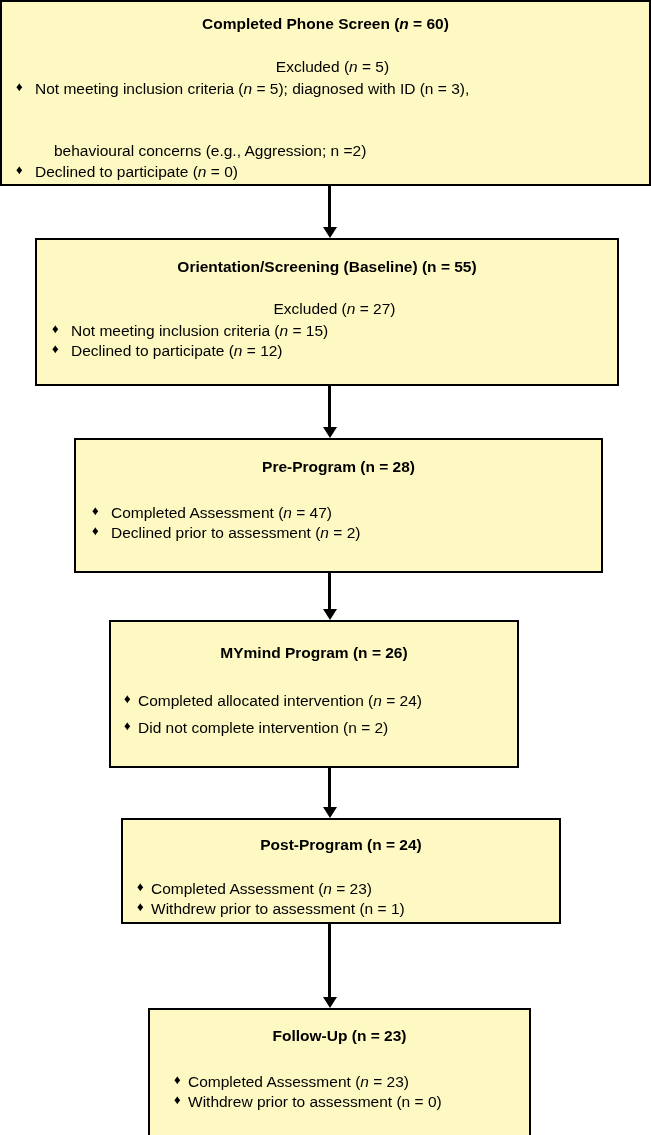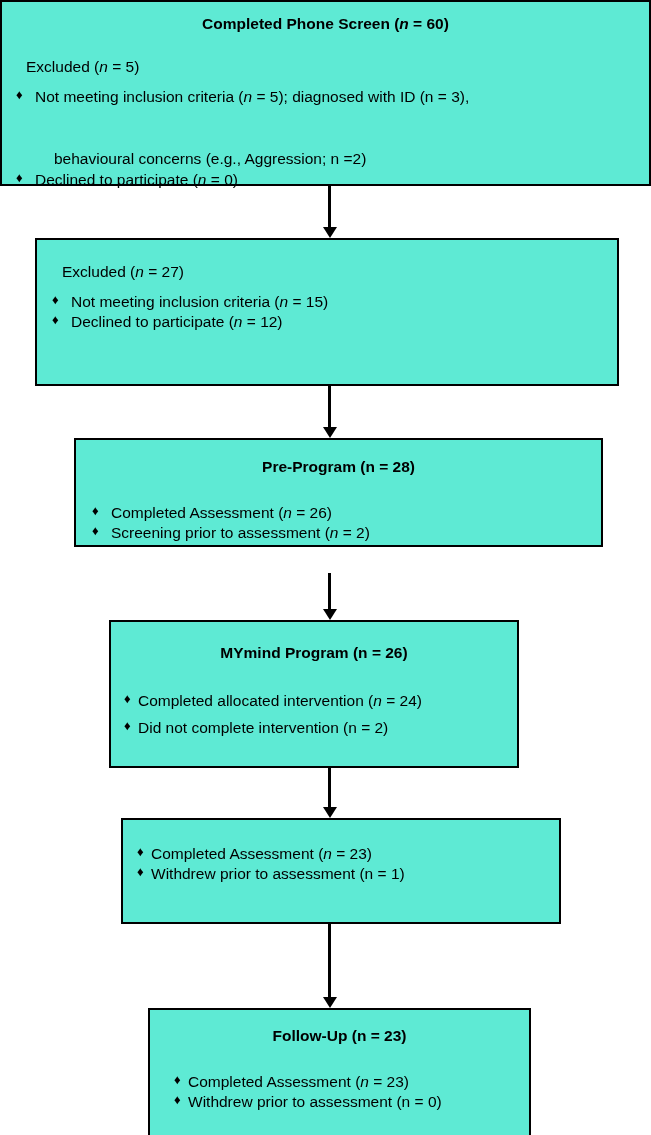--- a/index.html
+++ b/index.html
@@ -17,37 +17,38 @@
   }
   #flow {
     position: relative;
     width: 651px;
     height: 1135px;
   }
   .node {
     position: absolute;
     box-sizing: border-box;
     border: 2px solid #000000;
-    background: #5eead4;
+    background: #fef9c3;
   }
   .node-title {
     text-align: center;
     font-weight: bold;
     font-size: 15.5px;
     line-height: 1.2;
     margin: 0;
     white-space: nowrap;
   }
   .node-body {
     font-size: 15.5px;
     line-height: 1.30;
   }
   .lead {
-    margin: 10px;
-    white-space: nowrap;
+    margin: 0;
+    white-space: nowrap;
+    text-align: center;
   }
   ul.bullets {
     list-style: none;
     margin: 0;
     padding: 0;
   }
   ul.bullets li {
     position: relative;
     margin: 0;
     padding-left: 19px;
@@ -87,21 +88,21 @@
     width: 0;
     height: 0;
     border-left: 7px solid transparent;
     border-right: 7px solid transparent;
     border-top: 11px solid #000000;
   }
 
   
   #node-1 { left: 0px;   top: 0px;    width: 651px; height: 186px; }
   #node-2 { left: 35px;  top: 238px;  width: 584px; height: 148px; }
-  #node-3 { left: 74px;  top: 438px;  width: 529px; height: 109px; }
+  #node-3 { left: 74px;  top: 438px;  width: 529px; height: 135px; }
   #node-4 { left: 109px; top: 620px;  width: 410px; height: 148px; }
   #node-5 { left: 121px; top: 818px;  width: 440px; height: 106px; }
   #node-6 { left: 148px; top: 1008px; width: 383px; height: 153px; }
 
   #node-1 .node-title { margin-top: 13px; }
   #node-1 .node-body  { margin: 23px 0 0 14px; }
   #node-1 ul.bullets li + li { margin-top: 1px; }
   #node-1 ul.bullets li .cont { padding-left: 19px; }
   #node-1 ul.bullets { margin-top: 2px; }
 
@@ -166,20 +167,21 @@
       </ul>
     </div>
   </div>
 
   <div class="arrow" id="arrow-1">
     <div class="stem"></div>
     <div class="head"></div>
   </div>
 
   <div class="node" id="node-2">
+    <div class="node-title"><span>Orientation/Screening (Baseline) (n = 55)</span><em class="n"></em><span></span></div>
     <div class="node-body">
       <p class="lead"><span>Excluded (</span><em class="n">n</em><span> = 27)</span></p>
       <ul class="bullets">
         <li>
           <span class="bullet-glyph">♦</span><span>Not meeting inclusion criteria (</span><em class="n">n</em><span> = 15)</span>
         </li>
         <li>
           <span class="bullet-glyph">♦</span><span>Declined to participate (</span><em class="n">n</em><span> = 12)</span>
         </li>
       </ul>
@@ -189,24 +191,24 @@
   <div class="arrow" id="arrow-2">
     <div class="stem"></div>
     <div class="head"></div>
   </div>
 
   <div class="node" id="node-3">
     <div class="node-title"><span>Pre-Program (n = 28)</span></div>
     <div class="node-body">
       <ul class="bullets">
         <li>
-          <span class="bullet-glyph">♦</span><span>Completed Assessment (</span><em class="n">n</em><span> = 26)</span>
-        </li>
-        <li>
-          <span class="bullet-glyph">♦</span><span>Screening prior to assessment (</span><em class="n">n</em><span> = 2)</span>
+          <span class="bullet-glyph">♦</span><span>Completed Assessment (</span><em class="n">n</em><span> = 47)</span>
+        </li>
+        <li>
+          <span class="bullet-glyph">♦</span><span>Declined prior to assessment (</span><em class="n">n</em><span> = 2)</span>
         </li>
       </ul>
     </div>
   </div>
 
   <div class="arrow" id="arrow-3">
     <div class="stem"></div>
     <div class="head"></div>
   </div>
 
@@ -223,20 +225,21 @@
       </ul>
     </div>
   </div>
 
   <div class="arrow" id="arrow-4">
     <div class="stem"></div>
     <div class="head"></div>
   </div>
 
   <div class="node" id="node-5">
+    <div class="node-title"><span>Post-Program (n = 24)</span></div>
     <div class="node-body">
       <ul class="bullets">
         <li>
           <span class="bullet-glyph">♦</span><span>Completed Assessment (</span><em class="n">n</em><span> = 23)</span>
         </li>
         <li>
           <span class="bullet-glyph">♦</span><span>Withdrew prior to assessment (n = 1)</span>
         </li>
       </ul>
     </div>

